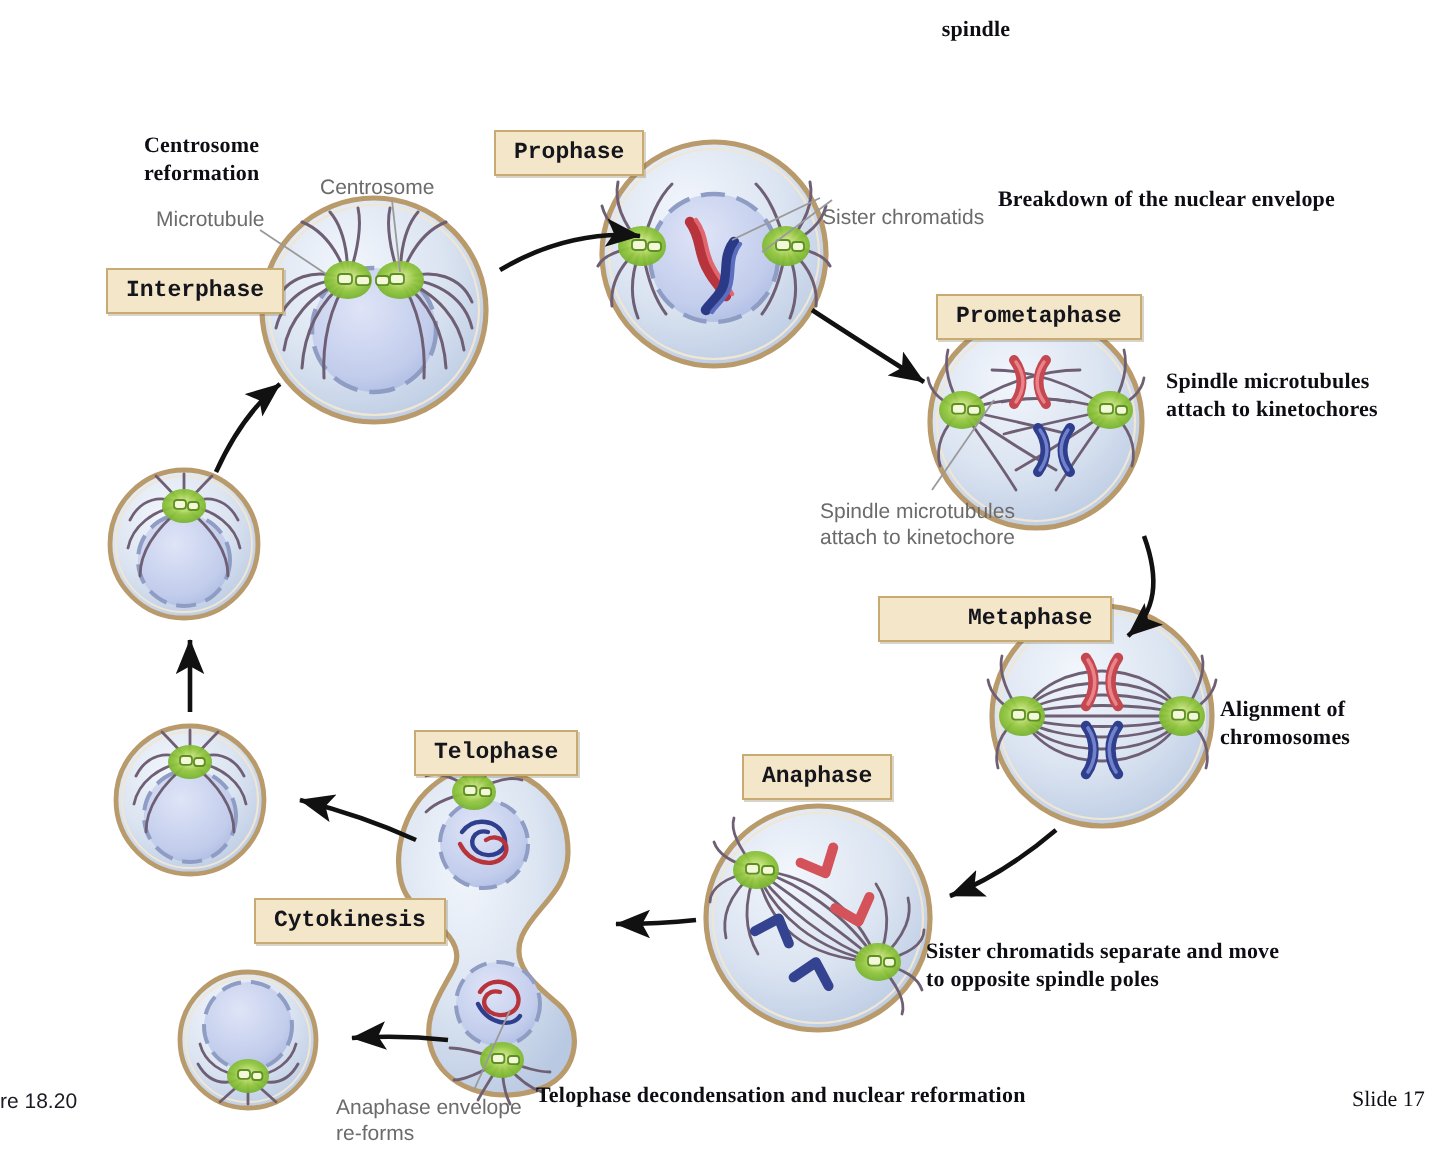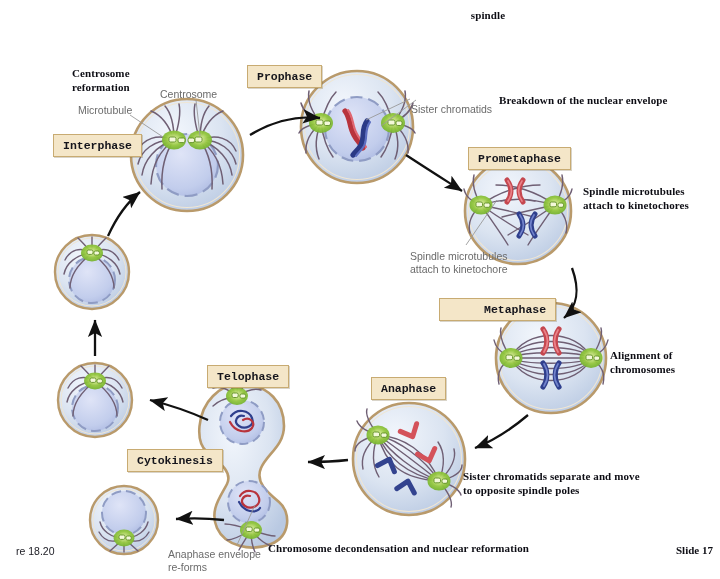--- a/index.html
+++ b/index.html
@@ -49,21 +49,21 @@
   }
   .corner-text {
     position: absolute;
     font-family: "Liberation Sans", sans-serif;
     font-size: 10.5px;
     color: #1a1a22;
   }
   .slide-text {
     position: absolute;
     font-family: "Liberation Serif", serif;
-    font-weight: bold;
+    font-weight: normal;
     font-size: 11px;
     color: #0d0d14;
   }
 </style>
 </head>
 <body>
 
 <div id="stage">
 
   <svg id="svgroot" viewBox="0 0 720 579">
@@ -471,21 +471,21 @@
     <div>Sister chromatids separate and   move</div>
     <div>to opposite spindle poles</div>
   </div>
 
   <div class="bold-anno" style="left:610px; top:348px; width:105px;">
     <div>Alignment of</div>
     <div>chromosomes</div>
   </div>
 
   <div class="bold-anno" style="left:268px; top:541px; width:300px;">
-    <div>Chromosome decondensation and nuclear reformation</div>
+    <div>Telophase decondensation and nuclear reformation</div>
   </div>
 
   <div class="gray-anno" style="left:78px; top:104px;">
     <div>Microtubule</div>
   </div>
 
   <div class="gray-anno" style="left:160px; top:88px;">
     <div>Centrosome</div>
   </div>
 
@@ -504,16 +504,16 @@
   </div>
 
   <div class="phase-box" style="left:53px; top:134px;">Interphase</div>
   <div class="phase-box" style="left:247px; top:65px;">Prophase</div>
   <div class="phase-box" style="left:468px; top:121px;margin-top:26px;">Prometaphase</div>
   <div class="phase-box" style="left:439px; top:298px;padding-left:44px;">Metaphase</div>
   <div class="phase-box" style="left:371px; top:377px;">Anaphase</div>
   <div class="phase-box" style="left:207px; top:365px;">Telophase</div>
   <div class="phase-box" style="left:127px; top:449px;">Cytokinesis</div>
 
-  <div class="corner-text" style="left:0px; top:545px;padding-left:16px;">re 18.20</div>
+  <div class="corner-text" style="left:0px; top:545px;">re 18.20</div>
   <div class="slide-text" style="left:676px; top:544px;">Slide 17</div>
 
 </div>
 
 </body></html>

